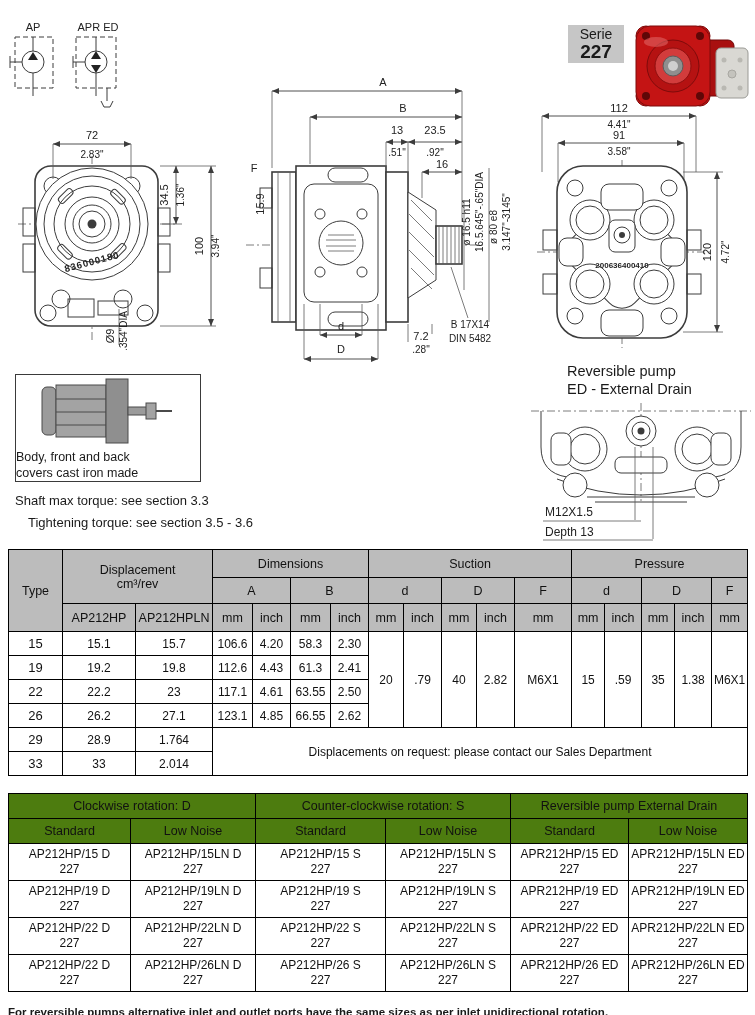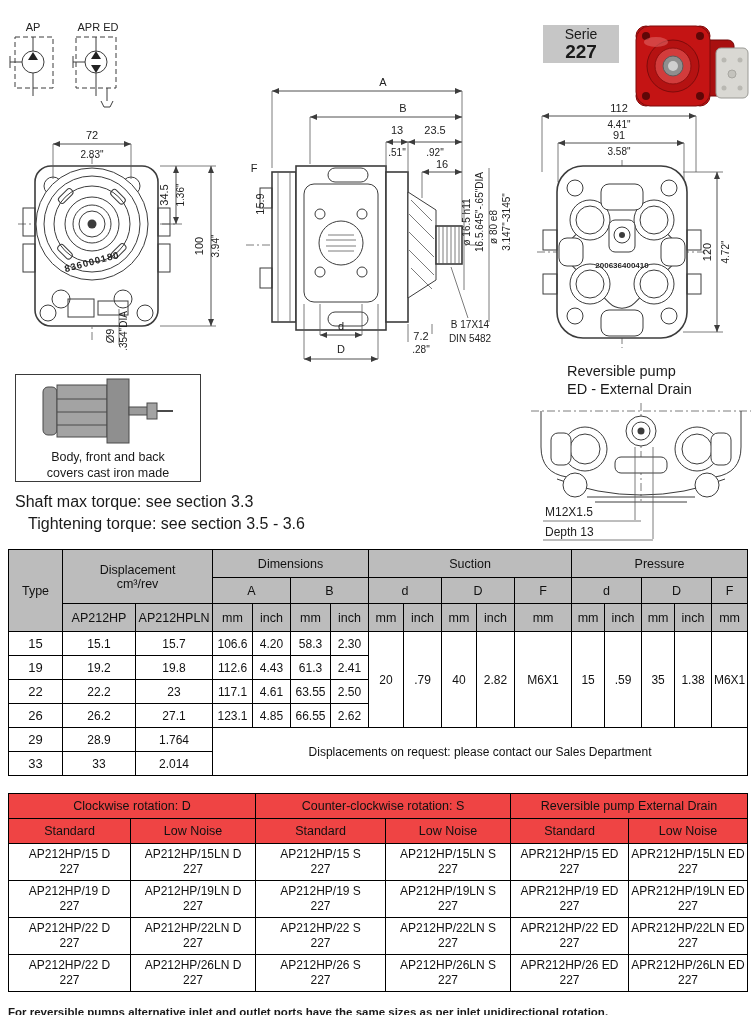--- a/index.html
+++ b/index.html
@@ -16,35 +16,35 @@
   .dl{stroke:#3c3c3c;stroke-width:0.9;fill:none;marker-start:url(#ar);marker-end:url(#ar);}
   .xl{stroke:#5a5a5a;stroke-width:0.8;fill:none;}
   .dim{font-size:11px;text-anchor:middle;}
   .dimS{font-size:10px;text-anchor:middle;}
   .serialArc{font-size:9.5px;font-weight:bold;letter-spacing:1px;text-anchor:middle;}
   .serialB{font-size:8px;font-weight:bold;text-anchor:middle;}
   
   .serieBox{background:#c6c6c6;text-align:center;line-height:1.05;padding-top:2px;}
   .serieBox .l1{font-size:14px;}
   .serieBox .l2{font-size:19px;font-weight:bold;}
-  .castBox{border:1.5px solid #3a3a3a;background:#fff;text-align:center;}
+  .castBox{border:1.5px solid #3a3a3a;background:#fff;text-align:left;}
   .castCap{font-size:12.5px;line-height:16px;}
-  .noteTxt{font-size:16px;}
+  .noteTxt{font-size:13px;}
   .revTitle{font-size:14.5px;line-height:18px;}
   
   table.spec{border-collapse:collapse;table-layout:fixed;font-size:12px;color:#111;}
   table.spec th,table.spec td{border:1px solid #000;text-align:center;vertical-align:middle;
       padding:0;overflow:hidden;font-weight:normal;}
   .hdr th{background:#bcbcbc;font-size:12.5px;}
   td.typeCell{font-weight:bold;font-size:13px;}
   td.noteCell{font-size:12px;}
   table.ord{border-collapse:collapse;table-layout:fixed;font-size:12px;color:#111;}
   table.ord th,table.ord td{border:1px solid #000;text-align:center;vertical-align:middle;
       padding:0;font-weight:normal;line-height:15px;}
-  table.ord th{background:#ef4444;font-size:12.5px;}
+  table.ord th{background:#4d7c0f;font-size:12.5px;}
   .footNote{font-size:11.5px;font-weight:bold;}
 </style>
 </head>
 <body>
 
 <div class="page">
 
   <svg class="abs" style="left:8px;top:2px" width="150" height="100" viewBox="0 0 150 100">
     <defs>
       <marker id="ar" markerWidth="9" markerHeight="8" refX="7" refY="3" orient="auto-start-reverse" markerUnits="userSpaceOnUse">
@@ -69,21 +69,21 @@
       <polygon points="88,33 83,41 93,41" fill="#222"></polygon>
       <polygon points="88,55 83,47 93,47" fill="#222"></polygon>
       <line x1="88" y1="55" x2="88" y2="78" class="ln"></line>
       <line x1="65" y1="44" x2="77" y2="44" class="ln"></line>
       <line x1="65" y1="38" x2="65" y2="50" class="ln"></line>
       <line x1="99" y1="70" x2="99" y2="83" class="ln"></line>
       <polyline points="93,83 96,89 102,89 105,83" class="ln"></polyline>
     </g>
   </svg>
 
-  <div class="abs serieBox" style="left:543px;top:9px;width:76px;height:36px">
+  <div class="abs serieBox" style="left:568px;top:9px;width:56px;height:36px">
     <div class="l1">Serie</div>
     <div class="l2">227</div>
   </div>
 
   <svg class="abs" style="left:626px;top:2px" width="128" height="98" viewBox="0 0 128 98">
     <rect x="62" y="22" width="46" height="56" rx="6" fill="#a81010" stroke="#700909"></rect>
     <rect x="90" y="30" width="32" height="50" rx="5" fill="#d9d8d3" stroke="#9a9a95"></rect>
     <circle cx="98" cy="42" r="2.5" fill="#b9b8b2"></circle>
       <circle cx="114" cy="42" r="2.5" fill="#b9b8b2"></circle>
     <circle cx="98" cy="70" r="2.5" fill="#b9b8b2"></circle>

